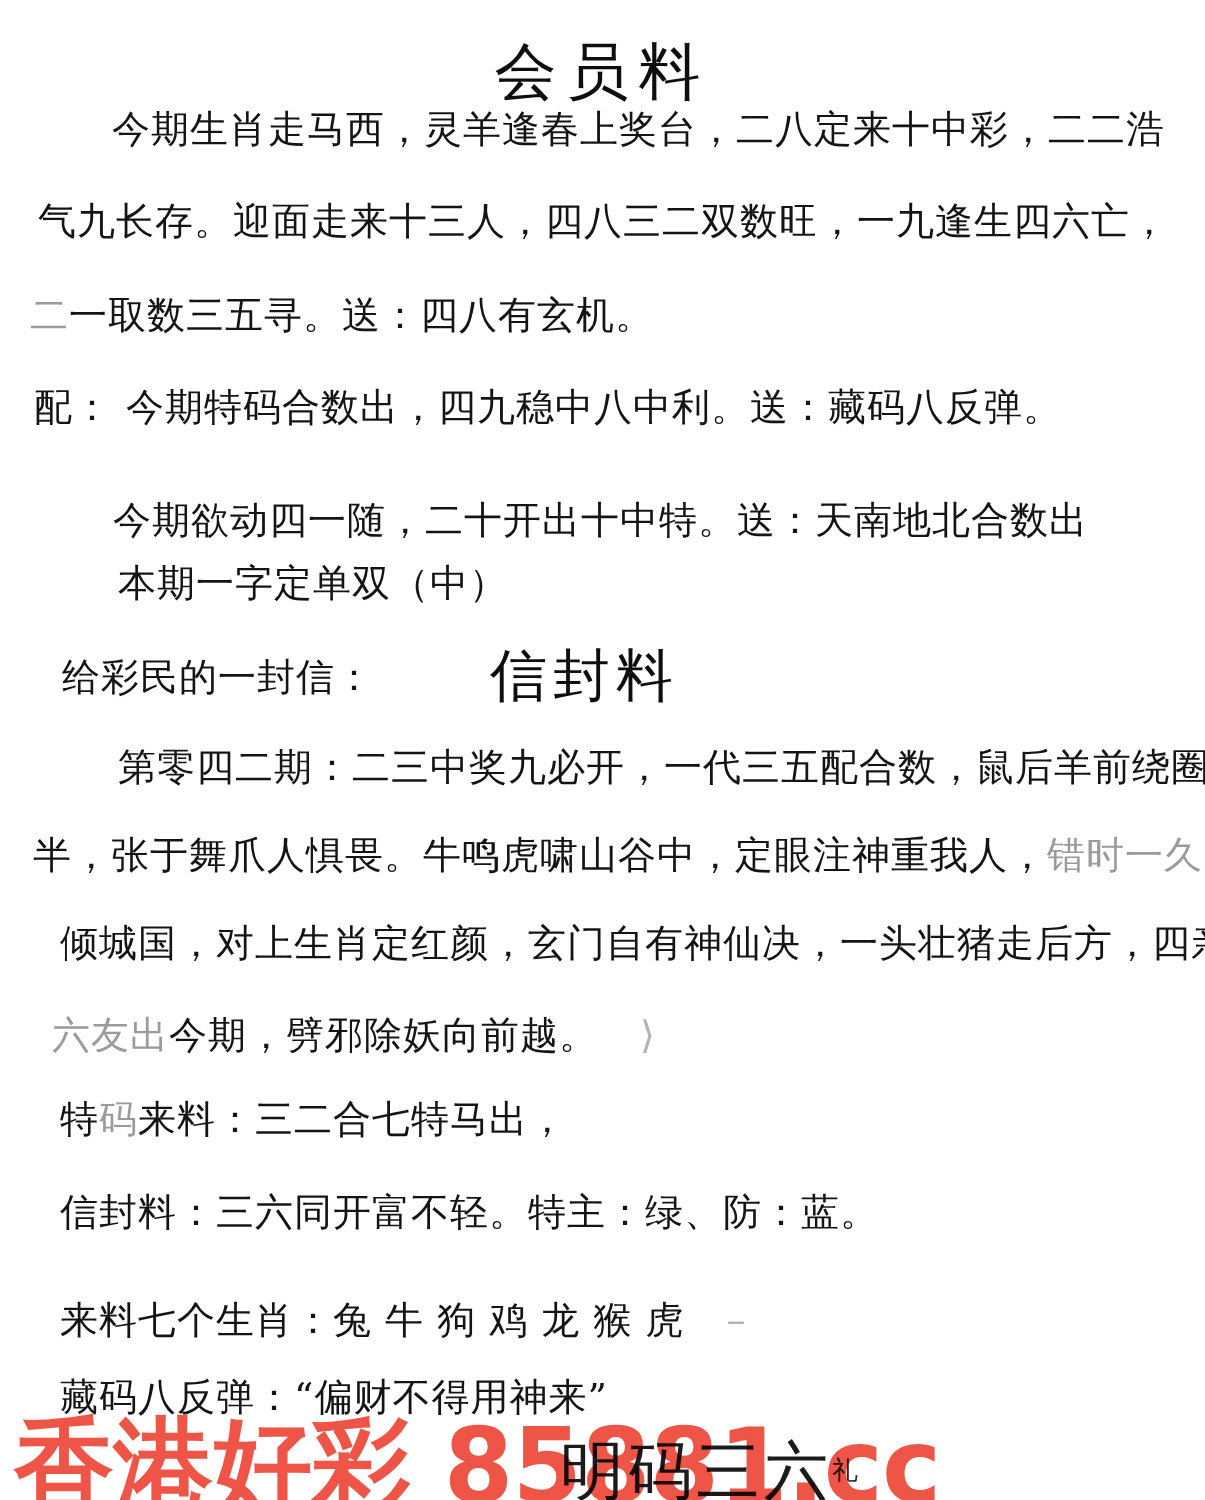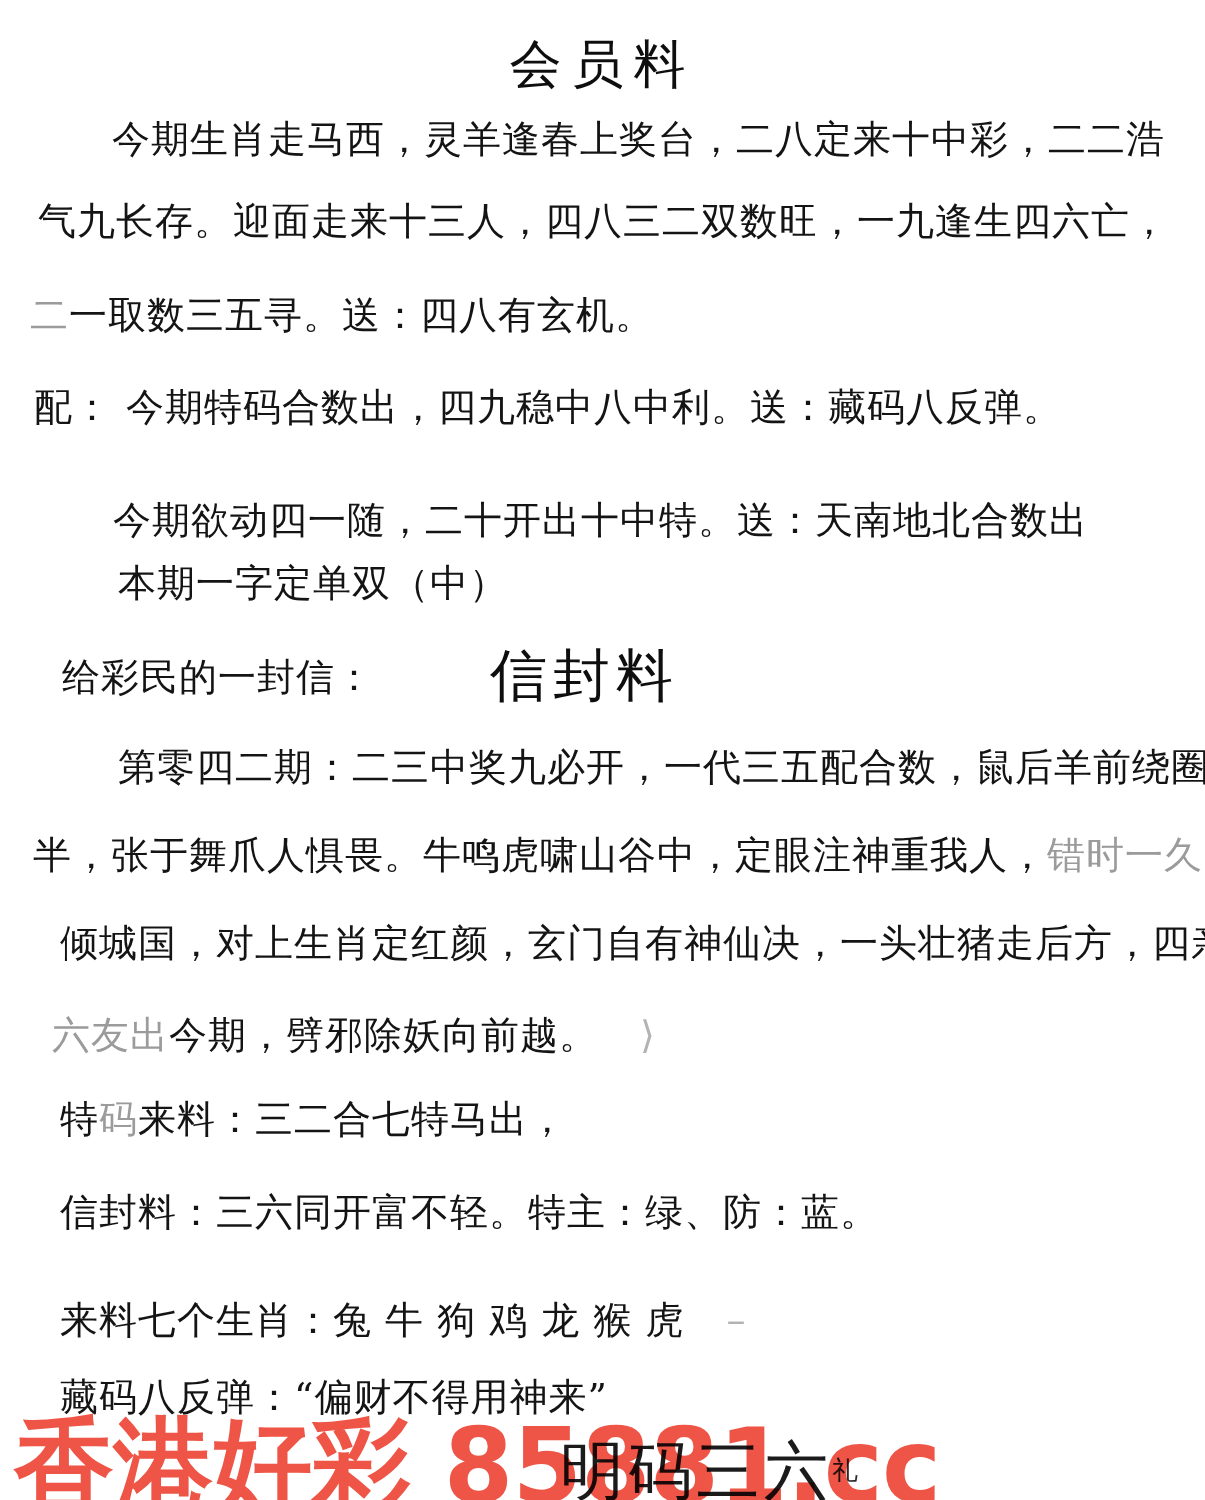--- a/index.html
+++ b/index.html
@@ -23,21 +23,21 @@
     line-height: 1;
     color: #141414;
     letter-spacing: 1px;
   }
   .doc-title {
     position: absolute;
     top: 30px;
     left: 0;
     width: 100%;
     text-align: center;
-    font-size: 52px;
+    font-size: 62px;
     letter-spacing: 10px;
     color: #0e0e0e;
   }
   .section-title {
     position: absolute;
     font-size: 57px;
     letter-spacing: 6px;
     color: #0e0e0e;
   }
   .prefix-gap { margin-right: 14px; }
@@ -71,21 +71,21 @@
     transform-origin: top left;
   }
 </style>
 </head>
 <body>
 
 <div id="page">
 
   <div class="doc-title">会员料</div>
 
-  <div class="line" style="left:112px; top:120px;">今期生肖走马西，灵羊逢春上奖台，二八定来十中彩，二二浩</div>
+  <div class="line" style="left:112px; top:110px;">今期生肖走马西，灵羊逢春上奖台，二八定来十中彩，二二浩</div>
 
   <div class="line" style="left:38px; top:202px;">气九长存。迎面走来十三人，四八三二双数旺，一九逢生四六亡，</div>
 
   <div class="line" style="left:30px; top:296px;">
     <span class="faded">二</span><span>一取数三五寻。送：四八有玄机。</span>
   </div>
 
   <div class="line" style="left:34px; top:388px;">
     <span class="prefix-gap">配：</span><span>今期特码合数出，四九稳中八中利。送：藏码八反弹。</span>
   </div>

